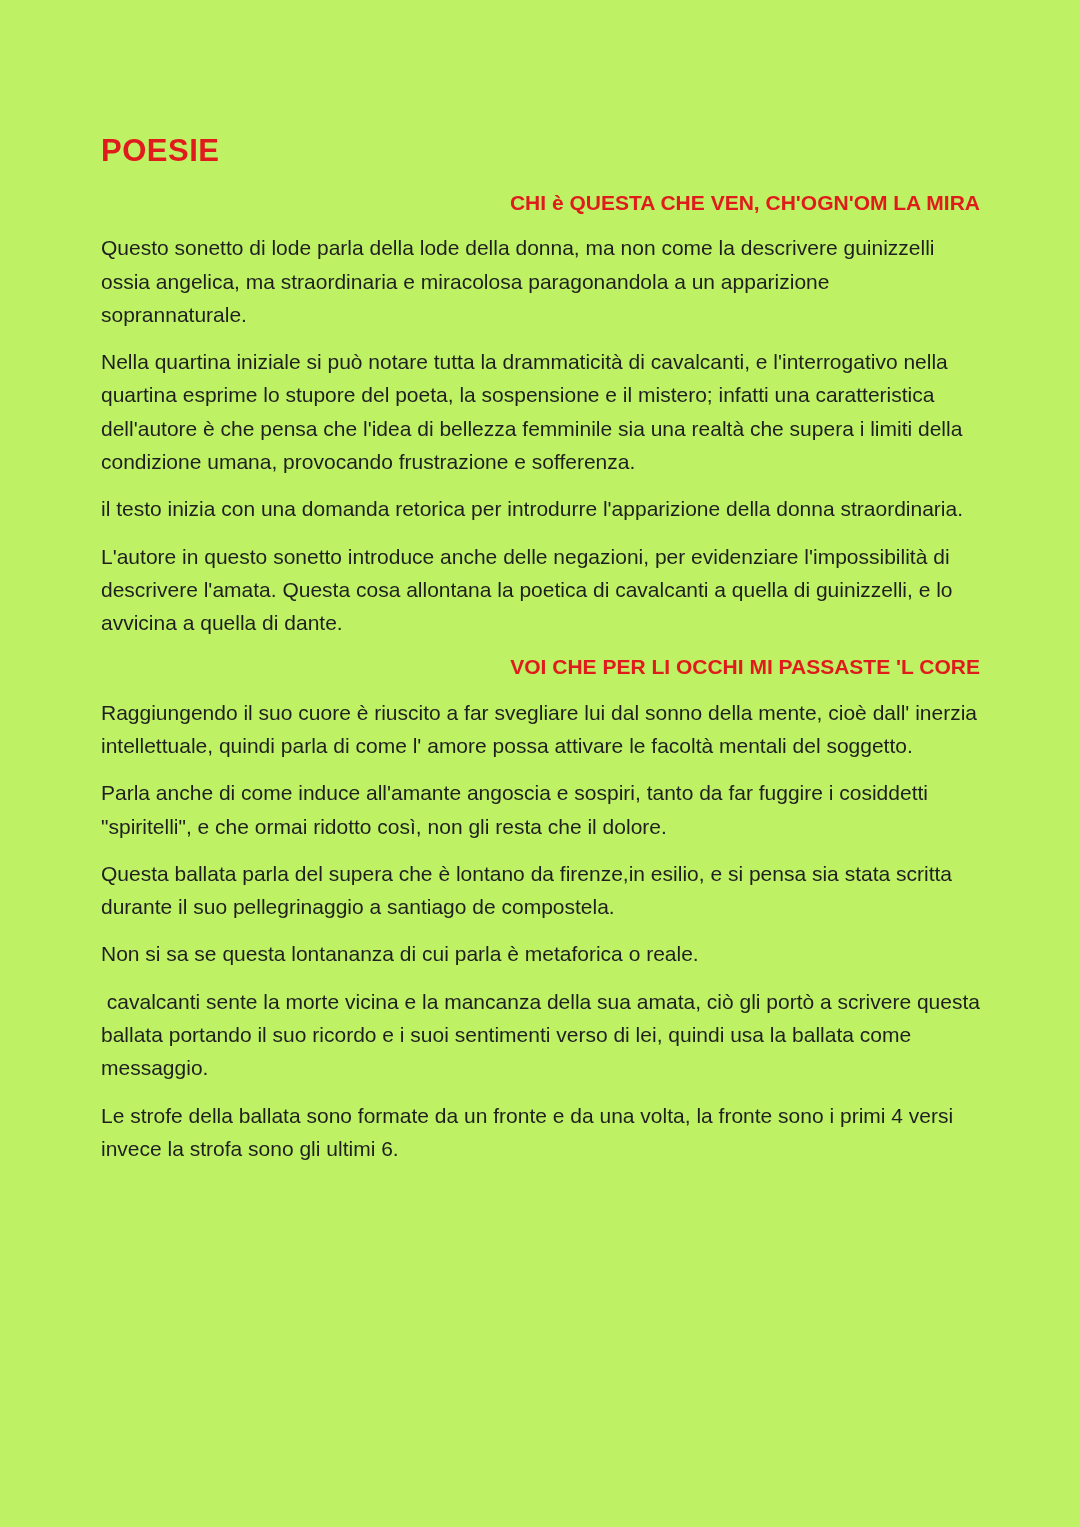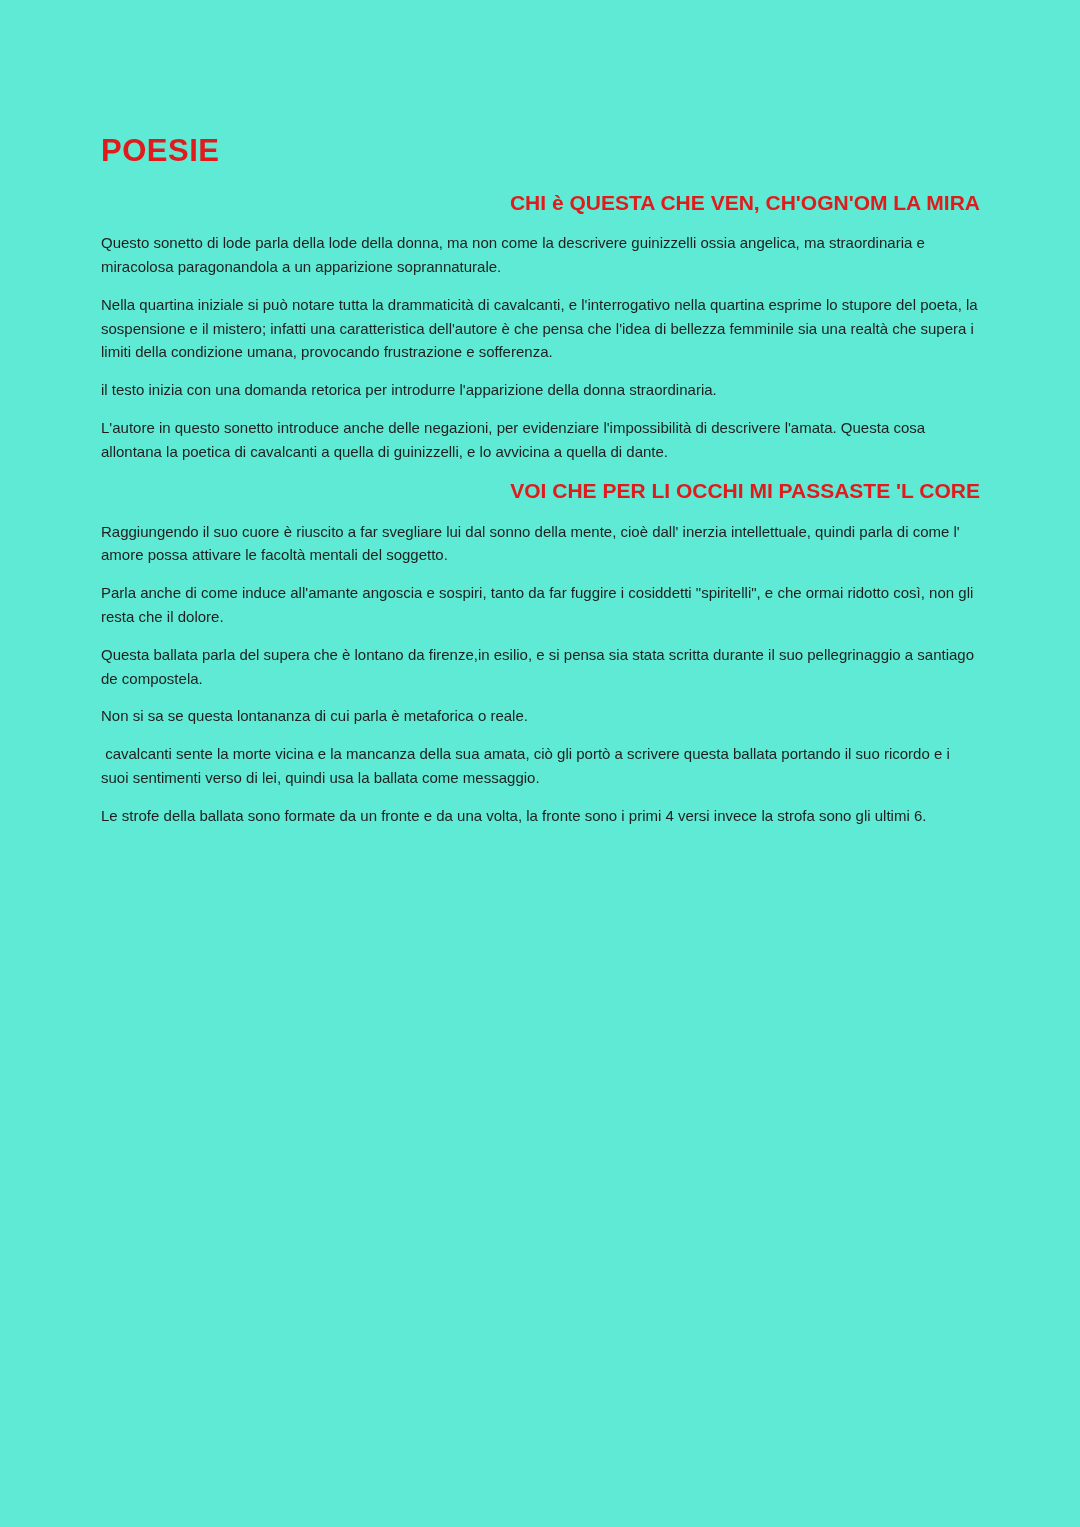--- a/index.html
+++ b/index.html
@@ -13,21 +13,21 @@
     background:#ffffff;
   }
   body{
     min-height:1527px;
     font-family:"Liberation Sans","DejaVu Sans",sans-serif;
     color:var(--body-text);
   }
   .page{
     width:1080px;
     min-height:1527px;
-    background:#5eead4;
+    background:#bef264;
     padding:133px 100px 60px 101px;
   }
   .doc-title{
     font-size:31px;
     font-weight:700;
     color:var(--accent);
     letter-spacing:0.5px;
     margin:0 0 20px 0;
   }
   .section-heading{
@@ -35,21 +35,21 @@
     font-weight:700;
     color:var(--accent);
     margin:22px 0 15px 0;
     line-height:1.3;
     text-align:right;
   }
   .section-heading:first-of-type{
     margin-top:0;
   }
   .para{
-    font-size:15px;
+    font-size:21px;
     line-height:1.585;
     margin:0 0 14px 0;
     color:var(--body-text);
     white-space:pre-wrap;
     max-width:890px;
   }
   .section{
     margin:0;
   }
 </style>

